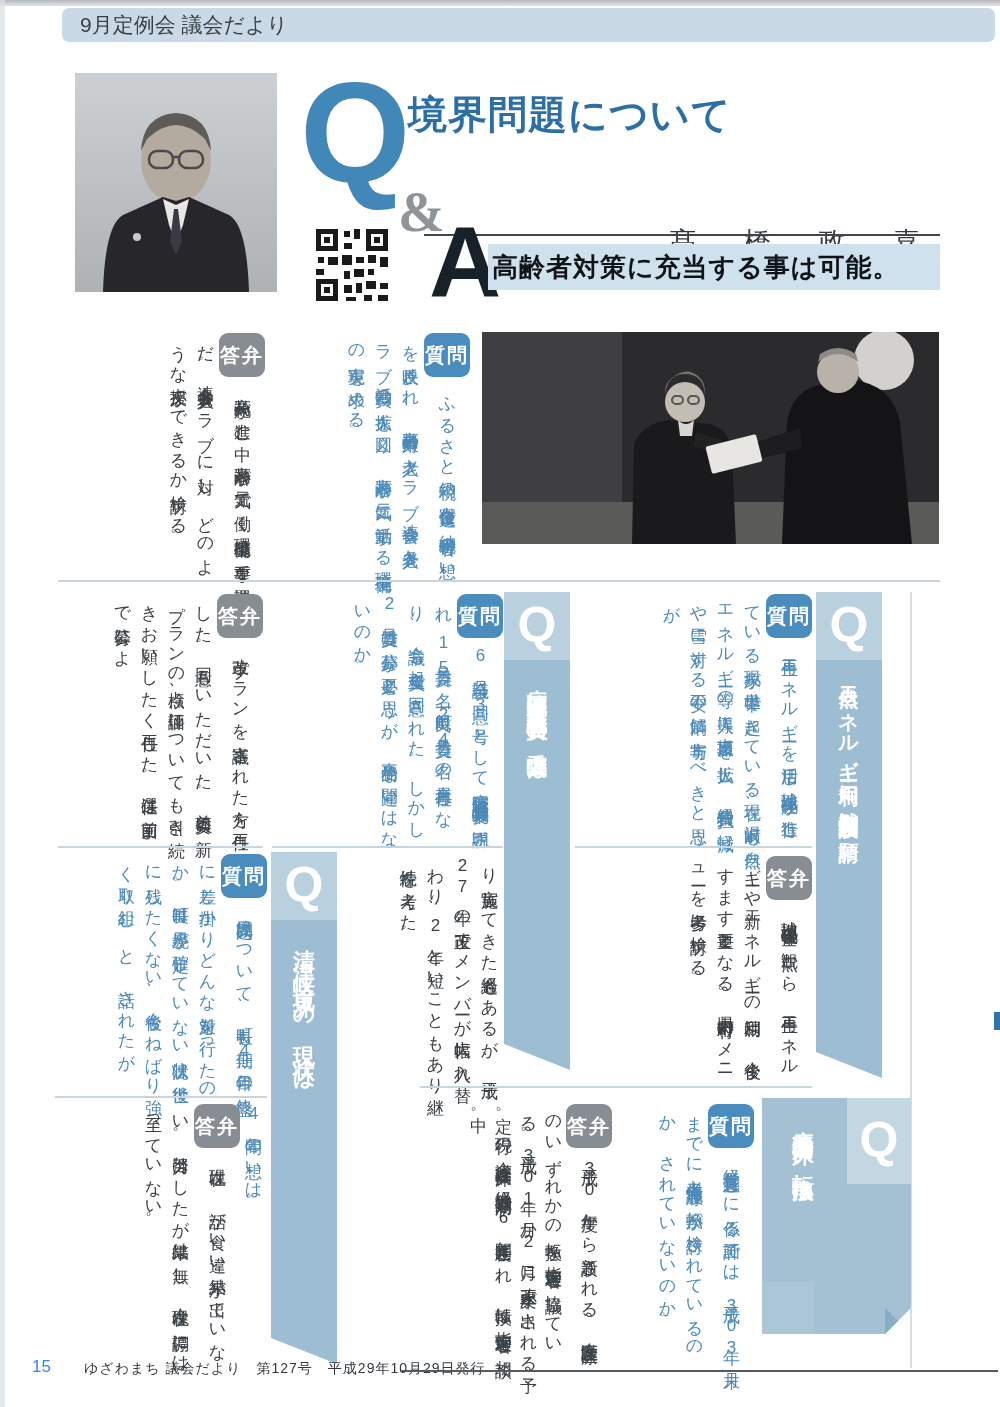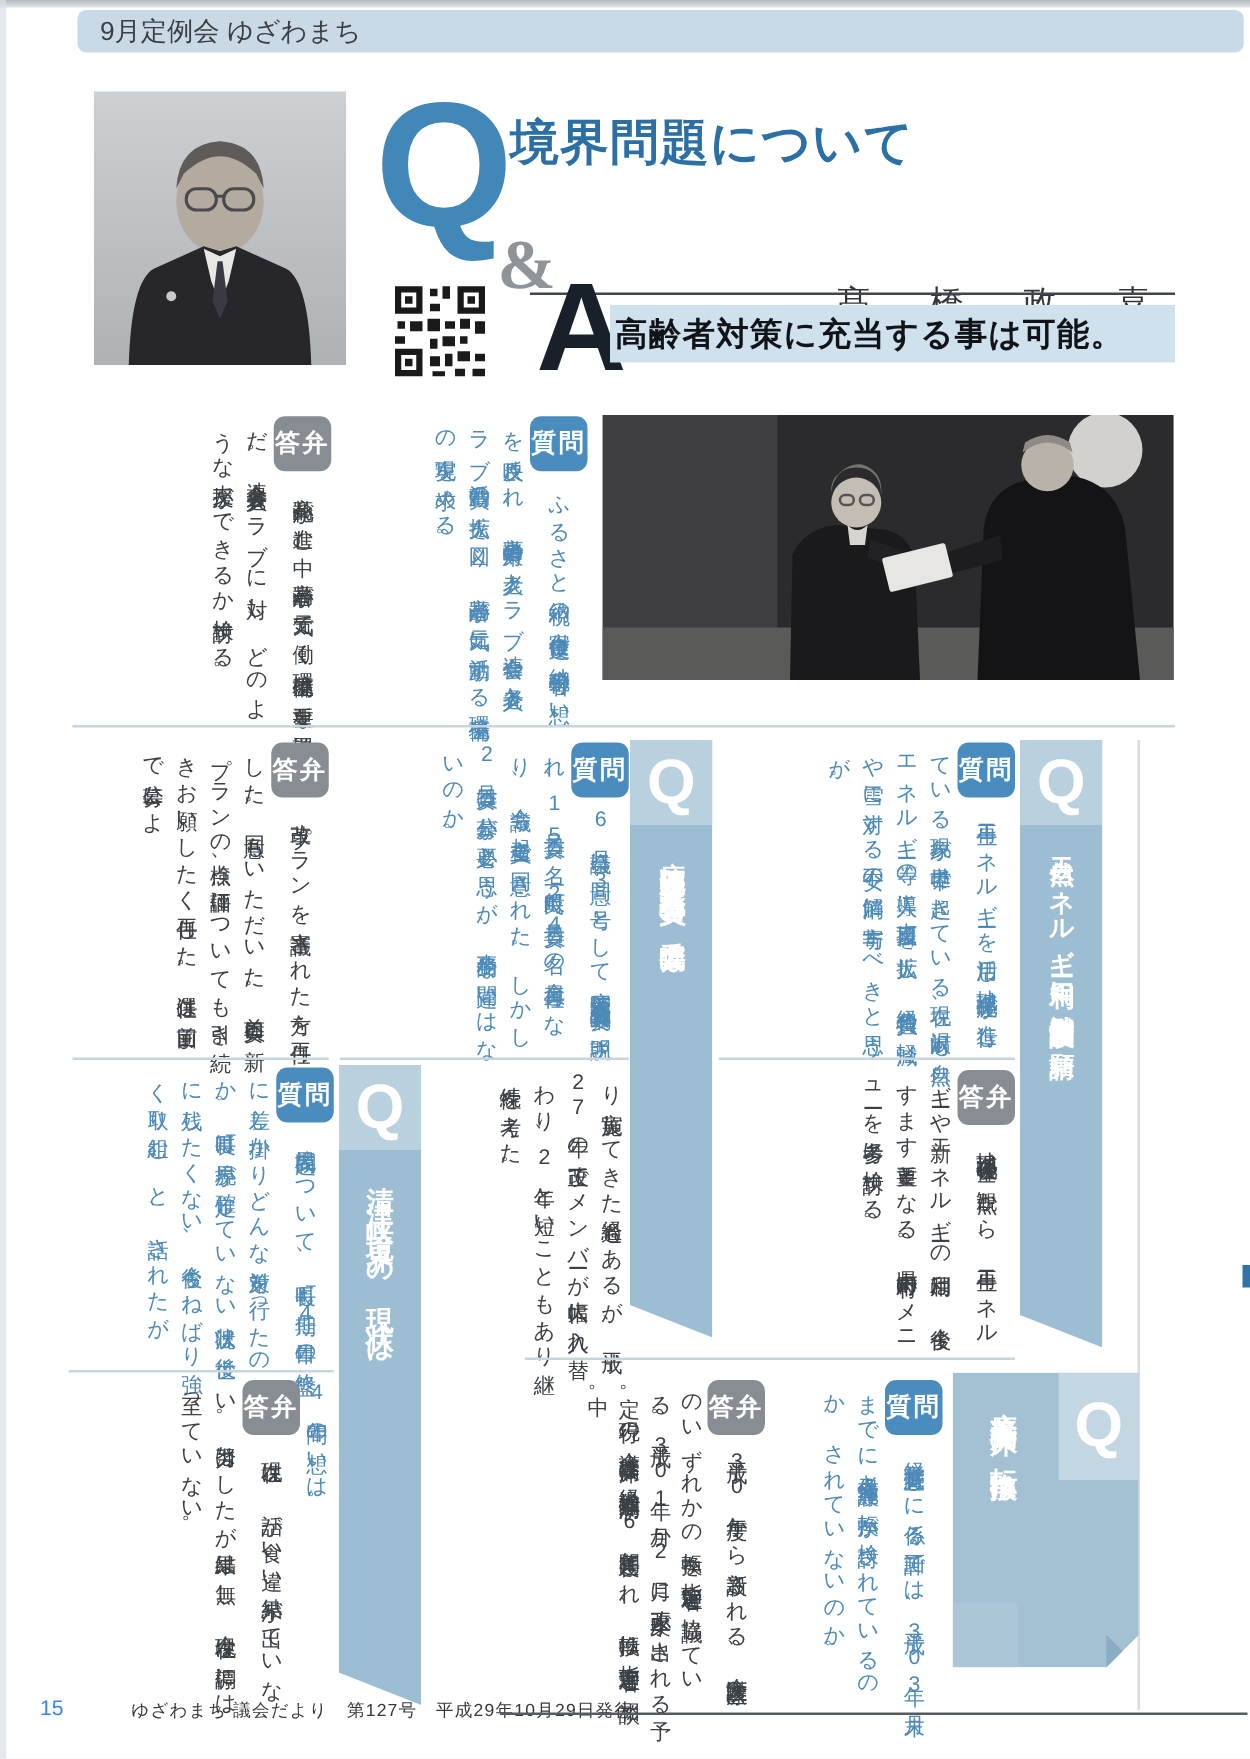--- a/index.html
+++ b/index.html
@@ -64,32 +64,32 @@
   .ryoyo-title{position:absolute;left:26px;top:14px;height:210px;writing-mode:vertical-rl;
         text-orientation:upright;color:#fff;font-size:22px;font-weight:bold;letter-spacing:4px;
         width:30px;line-height:30px;}
 
   .divider{position:absolute;height:2px;background:#c9d5dd;}
   .vrule{position:absolute;left:910px;top:592px;width:2px;height:776px;background:#d6dee4;}
   .blue-tick{position:absolute;left:994px;top:1012px;width:6px;height:18px;background:#2f73a9;}
 
   
   .footer-pagenum{position:absolute;left:32px;top:1357px;font-size:17px;color:#3b82f6;}
-  .footer-pub{position:absolute;left:84px;top:1360px;font-size:14px;color:#34383c;letter-spacing:1px;margin-left:21px;}
+  .footer-pub{position:absolute;left:84px;top:1360px;font-size:14px;color:#34383c;letter-spacing:1px;}
   .footer-rule{position:absolute;left:400px;top:1370px;width:598px;height:2px;background:#565b60;}
 </style>
 </head>
 <body>
 
 <div id="page">
   <div class="edge-top"></div>
   <div class="edge-left"></div>
 
   <div class="header-bar">
-    <span>9月定例会 ゆざわまち</span>
+    <span>9月定例会 議会だより</span>
   </div>
 
   <div class="portrait">
     <svg width="202" height="219" viewBox="0 0 202 219">
       <defs>
         <linearGradient id="pg" x1="0" y1="0" x2="0" y2="1">
           <stop offset="0" stop-color="#cdd0d2"></stop>
             <stop offset="1" stop-color="#aeb2b5"></stop>
         </linearGradient>
       </defs>

